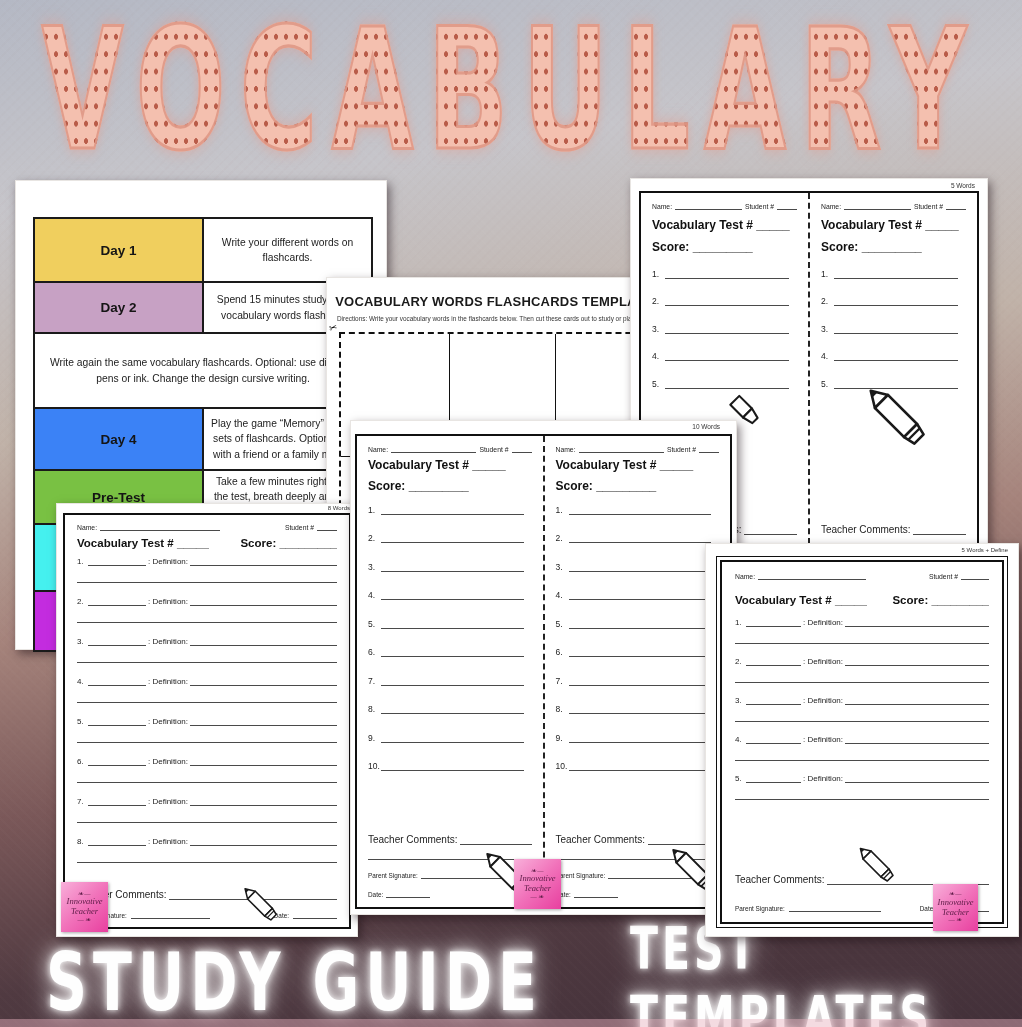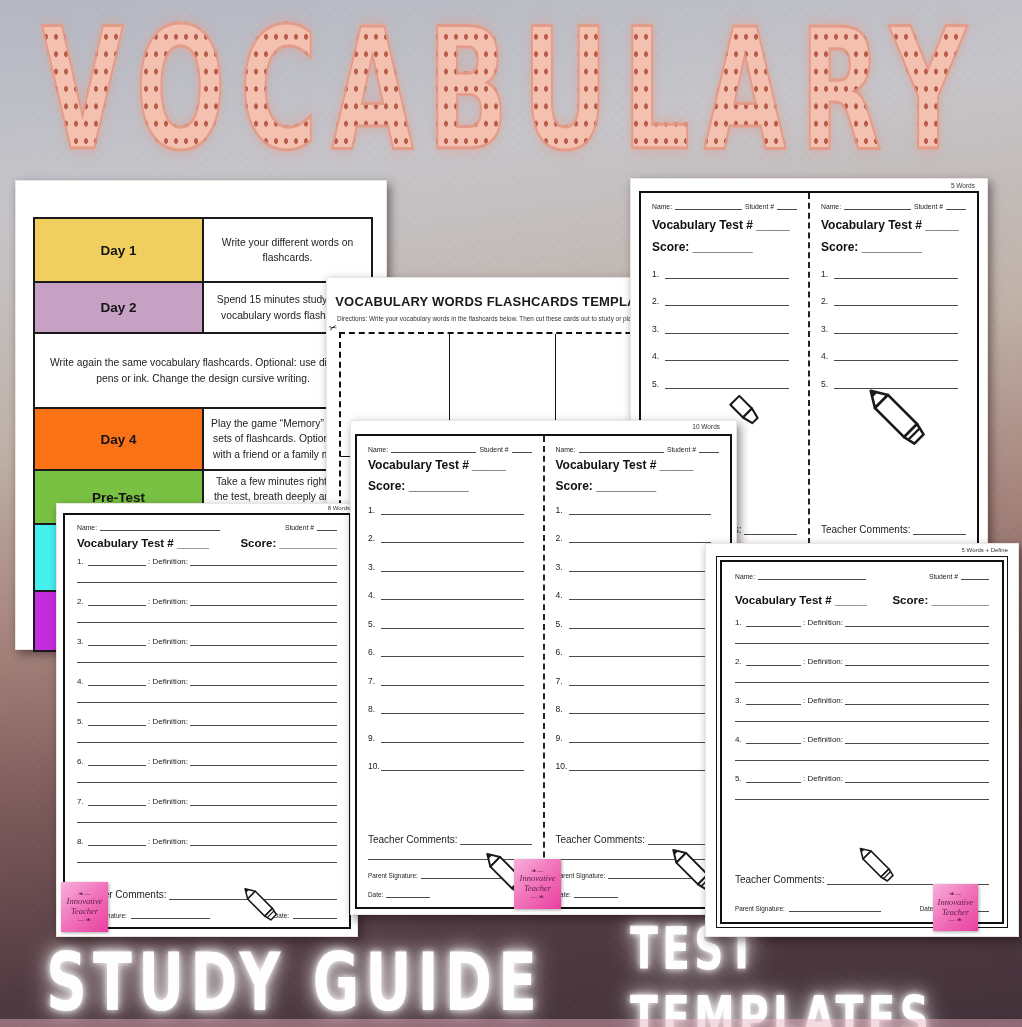--- a/index.html
+++ b/index.html
@@ -122,21 +122,21 @@
       <div class="sg-text">Write your different words on flashcards.</div>
     </div>
     <div class="sg-row" style="height:49px;">
       <div class="sg-label" style="background: rgb(199, 161, 196);">Day 2</div>
       <div class="sg-text">Spend 15 minutes studying the vocabulary words flashcards.</div>
     </div>
     <div class="sg-row" style="height:73px;">
       <div class="sg-text">Write again the same vocabulary flashcards. Optional: use different pens or ink. Change the design cursive writing.</div>
     </div>
     <div class="sg-row" style="height:60px;">
-      <div class="sg-label" style="background: #f97316;">Day 4</div>
+      <div class="sg-label" style="background: #3b82f6;">Day 4</div>
       <div class="sg-text">Play the game “Memory” with two sets of flashcards. Optional: play with a friend or a family member.</div>
     </div>
     <div class="sg-row" style="height:52px;">
       <div class="sg-label" style="background: rgb(121, 193, 67);">Pre-Test</div>
       <div class="sg-text">Take a few minutes right before the test, breath deeply and clear your mind.</div>
     </div>
     <div class="sg-row" style="height:65px;">
       <div class="sg-label" style="background: rgb(69, 240, 239);"></div>
       <div class="sg-text"></div>
     </div>

